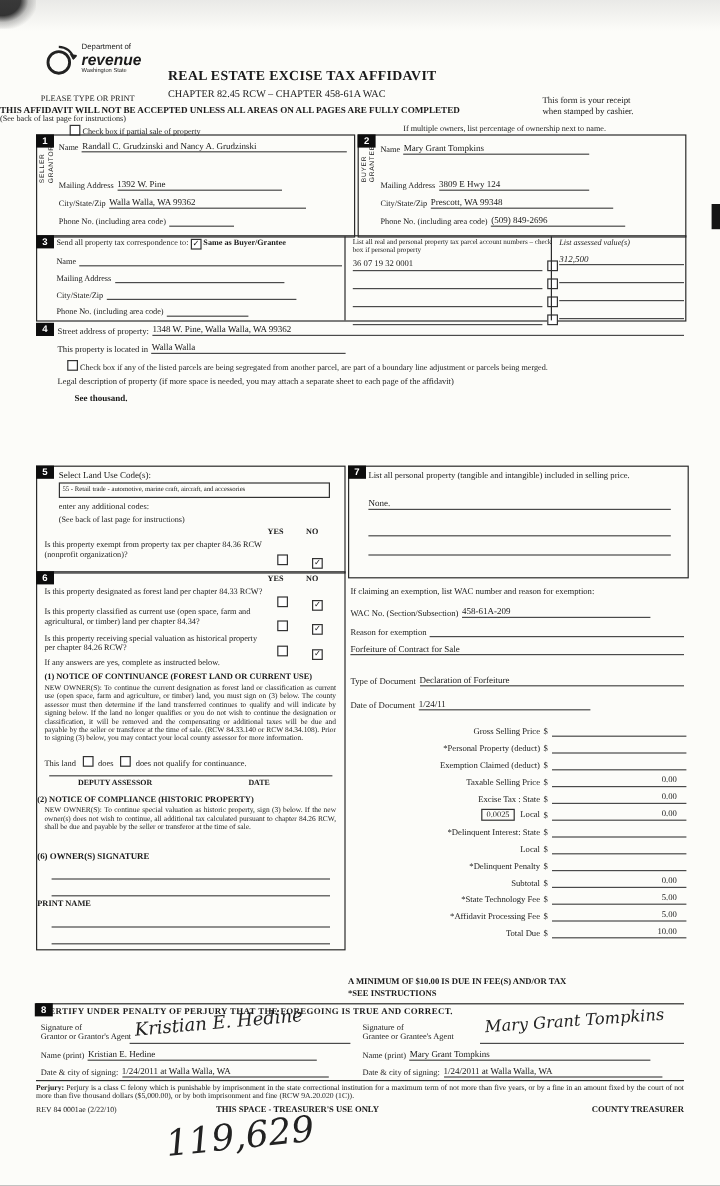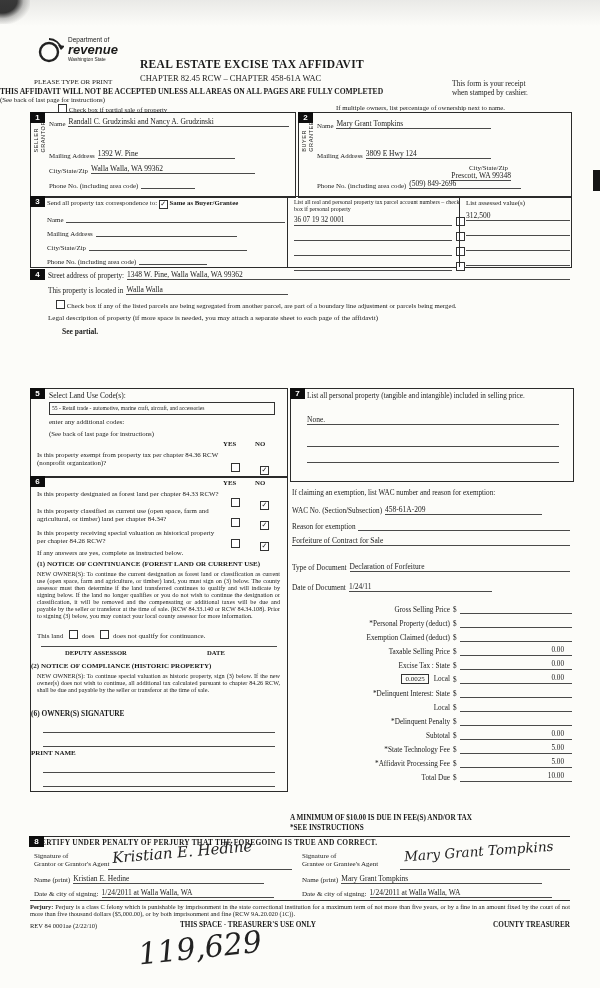--- a/index.html
+++ b/index.html
@@ -95,21 +95,21 @@
       <span>GRANTEE</span>
     </div>
     <div class="abs frow" style="left:18px;top:6px;right:80px;">
       <span class="lbl">Name</span>
       <span class="fill">Mary Grant Tompkins</span>
     </div>
     <div class="abs frow" style="left:18px;top:36px;right:80px;">
       <span class="lbl">Mailing Address</span>
       <span class="fill">3809 E Hwy 124</span>
     </div>
-    <div class="abs frow" style="left:18px;top:51px;right:60px;flex-direction:column;">
+    <div class="abs frow" style="left:18px;top:51px;right:60px;">
       <span class="lbl">City/State/Zip</span>
       <span class="fill">Prescott, WA  99348</span>
     </div>
     <div class="abs frow" style="left:18px;top:66px;right:50px;justify-content:center;">
       <span class="lbl">Phone No. (including area code)</span>
       <span class="fill">(509) 849-2696</span>
     </div>
   </div>
 
   <div class="box" style="left:30px;top:196px;width:540px;height:70px;">
@@ -152,21 +152,21 @@
       <div class="frow" style="margin-top:5px;gap:4px;">
         <span class="fill"></span>
         <span class="cb"></span>
       </div>
       <div class="frow" style="margin-top:5px;gap:4px;">
         <span class="fill"></span>
         <span class="cb"></span>
       </div>
     </div>
 
-    <div class="abs" style="left:428px;top:0;width:104px;height:68px;border-left:1px solid #2b2b2b;padding:2px 4px 0 6px;">
+    <div class="abs" style="left:428px;top:0;width:104px;height:68px;border-left:1px solid #2b2b2b;padding:2px 4px 0 6px;font-style:italic;">
       <div class="ctr" style="font-size:6.8px;">List assessed value(s)</div>
       <div class="frow" style="margin-top:5px;">
         <span class="fill">312,500</span>
       </div>
       <div class="frow" style="margin-top:5px;">
         <span class="fill"></span>
       </div>
       <div class="frow" style="margin-top:5px;">
         <span class="fill"></span>
       </div>
@@ -183,21 +183,21 @@
   </div>
   <div class="abs frow" style="left:48px;top:285px;width:240px;">
     <span class="lbl" style="font-size:7.2px;">This property is located in</span>
     <span class="fill">Walla Walla</span>
   </div>
   <div class="abs" style="left:56px;top:300px;width:510px;font-size:6.8px;">
     <span class="cb"></span>
     <span>Check box if any of the listed parcels are being segregated from another parcel, are part of a boundary line adjustment or parcels being merged.</span>
   </div>
   <div class="abs" style="left:48px;top:314px;width:520px;font-size:7.1px;">Legal description of property (if more space is needed, you may attach a separate sheet to each page of the affidavit)</div>
-  <div class="abs b" style="left:62px;top:327px;font-size:7.5px;">See partial.</div>
+  <div class="abs b" style="left:62px;top:327px;font-size:7.5px;">See thousand.</div>
 
   <div class="box" style="left:30px;top:388px;width:256px;height:88px;">
     <div class="tab">5</div>
     <div class="abs" style="left:18px;top:2px;font-size:7.5px;">Select Land Use Code(s):</div>
     <div class="abs" style="left:18px;top:13px;width:224px;height:11px;border:1px solid #333;overflow:hidden;">
       <span style="font-size:5.6px;line-height:11px;white-space:nowrap;padding-left:2px;display:block;">55 - Retail trade - automotive, marine craft, aircraft, and accessories</span>
     </div>
     <div class="abs" style="left:18px;top:29px;font-size:7px;">enter any additional codes:</div>
     <div class="abs" style="left:18px;top:41px;font-size:6.8px;">(See back of last page for instructions)</div>
     <div class="abs b ctr" style="left:192px;top:51px;width:24px;font-size:6.8px;">YES</div>

